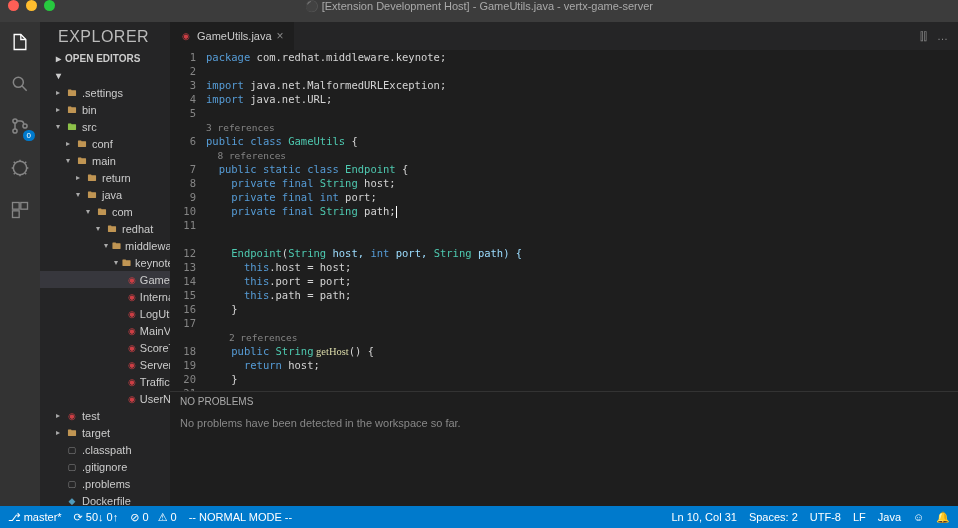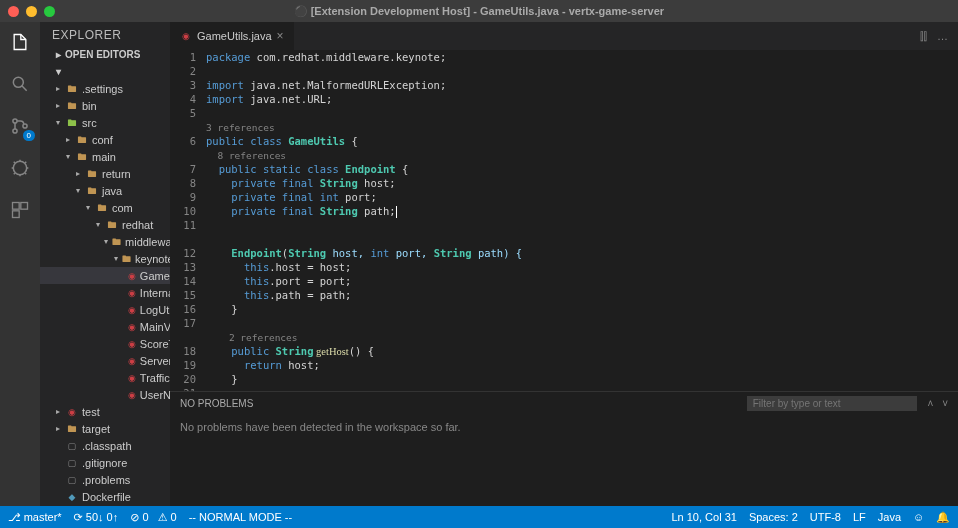--- a/index.html
+++ b/index.html
@@ -1,29 +1,29 @@
 <!DOCTYPE html>
 <html><head>
 <meta charset="utf-8">
 <style>
 * { margin: 0; padding: 0; box-sizing: border-box; }
 body { font-family: -apple-system, "SF Pro Text", "Segoe UI", sans-serif; font-size: 11px; background: #1e1e1e; color: #ccc; overflow: hidden; width: 958px; height: 528px; }
-.titlebar { height: 22px; background: #3c3c3c; display: flex; align-items: center; padding: 0 8px; position: relative; font-weight: bold; }
+.titlebar { height: 22px; background: #3c3c3c; display: flex; padding: 0 8px; position: relative; }
 .traffic { display: flex; gap: 7px; }
 .dot { width: 11px; height: 11px; border-radius: 50%; }
 .dot.r { background: #ff5f56; } .dot.y { background: #ffbd2e; } .dot.g { background: #27c93f; }
 .title { position: absolute; left: 50%; transform: translateX(-50%); color: #aaa; font-size: 11px; white-space: nowrap; }
 .main { display: flex; height: 484px; }
 .activitybar { width: 40px; background: #333; display: flex; flex-direction: column; align-items: center; padding-top: 8px; gap: 18px; }
 .activitybar .ico { width: 24px; height: 24px; display: flex; align-items: center; justify-content: center; color: #858585; font-size: 16px; }
 .activitybar .ico.active { color: #fff; }
 .activitybar .badge { position: relative; }
 .activitybar .badge::after { content: "0"; position: absolute; bottom: -3px; right: -3px; background: #007acc; color: #fff; border-radius: 8px; font-size: 8px; padding: 1px 4px; }
 .sidebar { width: 130px; background: #252526; display: flex; flex-direction: column; font-size: 11px; }
-.side-title { padding: 6px 12px 4px; color: #bbb; font-size: 12px; letter-spacing: 0.5px; }
+.side-title { padding: 6px 12px 4px; color: #bbb; font-size: 16px; letter-spacing: 0.5px; margin-left: 6px; }
 .section { padding: 3px 4px 3px 16px; color: #ccc; font-weight: 600; display: flex; align-items: center; gap: 4px; font-size: 10px; }
 .tree { flex: 1; overflow: auto; }
 .tree-item { padding: 1.5px 4px; display: flex; align-items: center; gap: 4px; color: #ccc; cursor: pointer; white-space: nowrap; overflow: hidden; text-overflow: ellipsis; font-size: 11px; line-height: 14px; }
 .tree-item.selected { background: #37373d; }
 .tree-item .chev { width: 8px; font-size: 8px; color: #aaa; display: inline-block; text-align: center; }
 .fico { width: 12px; height: 12px; display: inline-flex; align-items: center; justify-content: center; font-size: 9px; }
 .fico.folder { color: #c09553; }
 .fico.file { color: #888; }
 .fico.java { color: #cc3e44; }
 .fico.green { color: #8dc149; }
@@ -31,21 +31,21 @@
 .editor { flex: 1; display: flex; flex-direction: column; background: #1e1e1e; min-width: 0; }
 .tabs { height: 28px; background: #252526; display: flex; align-items: stretch; }
 .tab { display: flex; align-items: center; padding: 0 10px; gap: 5px; background: #2d2d2d; color: #ccc; font-size: 11px; border-right: 1px solid #252526; }
 .tab.active { background: #1e1e1e; }
 .tab .close { color: #888; font-size: 12px; }
 .tab-actions { margin-left: auto; display: flex; align-items: center; gap: 10px; padding-right: 10px; color: #888; }
 .code-area { flex: 1; display: flex; font-family: Menlo, Consolas, monospace; font-size: 10.5px; line-height: 14px; overflow: hidden; }
 .gutter { width: 36px; text-align: right; padding-right: 10px; color: #858585; user-select: none; }
 .code { flex: 1; color: #d4d4d4; white-space: pre; }
 .line { height: 14px; }
-.tk-k { color: #569cd6; } .tk-t { color: #4ec9b0; font-weight: bold; } .tk-m { color: #dcdcaa; font-family: Liberation Serif, serif; } .tk-c { color: #858585; font-size: 9.5px; } .tk-p { color: #9cdcfe; }
+.tk-k { color: #569cd6; } .tk-t { color: #4ec9b0; } .tk-m { color: #dcdcaa; font-family: Liberation Serif, serif; } .tk-c { color: #858585; font-size: 9.5px; } .tk-p { color: #9cdcfe; }
 .panel { height: 115px; background: #1e1e1e; border-top: 1px solid #333; display: flex; flex-direction: column; }
 .panel-hd { display: flex; align-items: center; padding: 4px 10px; font-size: 10px; color: #aaa; }
 .panel-hd .filter { margin-left: auto; }
 .panel-hd input { background: #3c3c3c; border: none; color: #ccc; padding: 2px 6px; font-size: 10px; width: 170px; }
 .panel-body { padding: 6px 10px; color: #888; font-size: 11px; }
 .statusbar { height: 22px; background: #007acc; color: #fff; display: flex; align-items: center; font-size: 11px; padding: 0 8px; gap: 12px; }
 .statusbar .right { margin-left: auto; display: flex; gap: 12px; }
 .sb-item { display: flex; align-items: center; gap: 3px; }
 .cursor-blink { display: inline-block; width: 1px; height: 12px; background: #fff; vertical-align: middle; animation: blink 1s step-end infinite; }
 @keyframes blink { 50% { opacity: 0; } }
@@ -275,25 +275,20 @@
           <div class="line">18</div>
           <div class="line">19</div>
           <div class="line">20</div>
           <div class="line">21</div>
         </div>
       <div class="code" id="code"><div class="line"><span class="tk-k">package</span> com.redhat.middleware.keynote;</div><div class="line"></div><div class="line"><span class="tk-k">import</span> java.net.MalformedURLException;</div><div class="line"><span class="tk-k">import</span> java.net.URL;</div><div class="line"></div><div class="line"><span class="tk-c">3 references</span></div><div class="line"><span class="tk-k">public</span><span class="tk-k"> class</span><span class="tk-t"> GameUtils</span> {</div><div class="line"><span class="tk-c">  8 references</span></div><div class="line"><span class="tk-k">  public</span><span class="tk-k"> static</span><span class="tk-k"> class</span><span class="tk-t"> Endpoint</span> {</div><div class="line"><span class="tk-k">    private</span><span class="tk-k"> final</span><span class="tk-t"> String</span> host;</div><div class="line"><span class="tk-k">    private</span><span class="tk-k"> final</span><span class="tk-k"> int</span> port;</div><div class="line"><span class="tk-k">    private</span><span class="tk-k"> final</span><span class="tk-t"> String</span> path;<span class="cursor-blink"></span></div><div class="line"></div><div class="line"></div><div class="line"><span class="tk-t">    Endpoint</span>(<span class="tk-t">String</span><span class="tk-p"> host, </span><span class="tk-k">int</span><span class="tk-p"> port, </span><span class="tk-t">String</span><span class="tk-p"> path) {</span></div><div class="line"><span class="tk-k">      this</span>.host = host;</div><div class="line"><span class="tk-k">      this</span>.port = port;</div><div class="line"><span class="tk-k">      this</span>.path = path;</div><div class="line">    }</div><div class="line"></div><div class="line"><span class="tk-c">    2 references</span></div><div class="line"><span class="tk-k">    public</span><span class="tk-t"> String</span><span class="tk-m"> getHost</span>() {</div><div class="line"><span class="tk-k">      return</span> host;</div><div class="line">    }</div><div class="line"></div></div>
     </div>
     <div class="panel">
       <div class="panel-hd">
         <span>NO PROBLEMS</span>
-        <div class="filter">
-          <input placeholder="Filter by type or text" style="">
-          <span style="margin-left:8px;color:#888;">˄</span>
-          <span style="margin-left:6px;color:#888;">˅</span>
-        </div>
       </div>
       <div class="panel-body">No problems have been detected in the workspace so far.</div>
     </div>
   </div>
 </div>
 
 <div class="statusbar">
   <div class="sb-item">
       <span>⎇</span>
       <span>master*</span>

